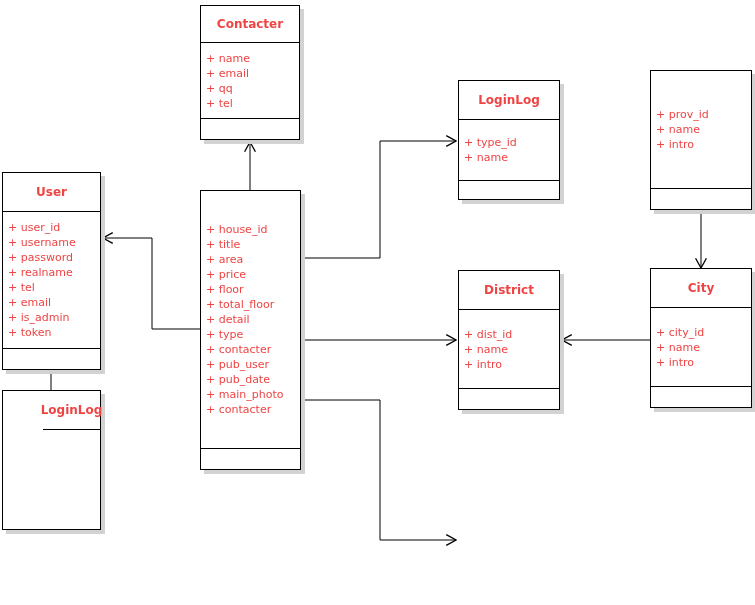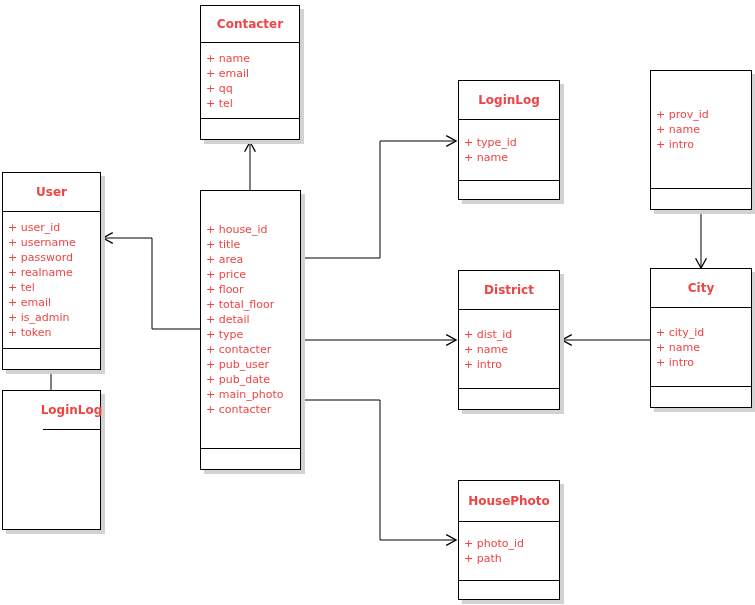--- a/index.html
+++ b/index.html
@@ -161,22 +161,14 @@
   <div class="uml-class" style="left:650px;top:268px;width:102px;height:140px;">
     <div class="uml-title" style="height:38px">City</div>
     <div class="uml-attrs">
         <div class="attr-row">+ city_id</div>
         <div class="attr-row">+ name</div>
         <div class="attr-row">+ intro</div>
       </div>
     <div class="uml-ops" style="height:20px"></div>
   </div>
 
-  <div class="uml-class" style="left:458px;top:480px;width:102px;height:120px;">
-    <div class="uml-title" style="height:40px">HousePhoto</div>
-    <div class="uml-attrs">
-        <div class="attr-row">+ photo_id</div>
-        <div class="attr-row">+ path</div>
-      </div>
-    <div class="uml-ops" style="height:18px"></div>
-  </div>
 
 </div>
 
 </body></html>

